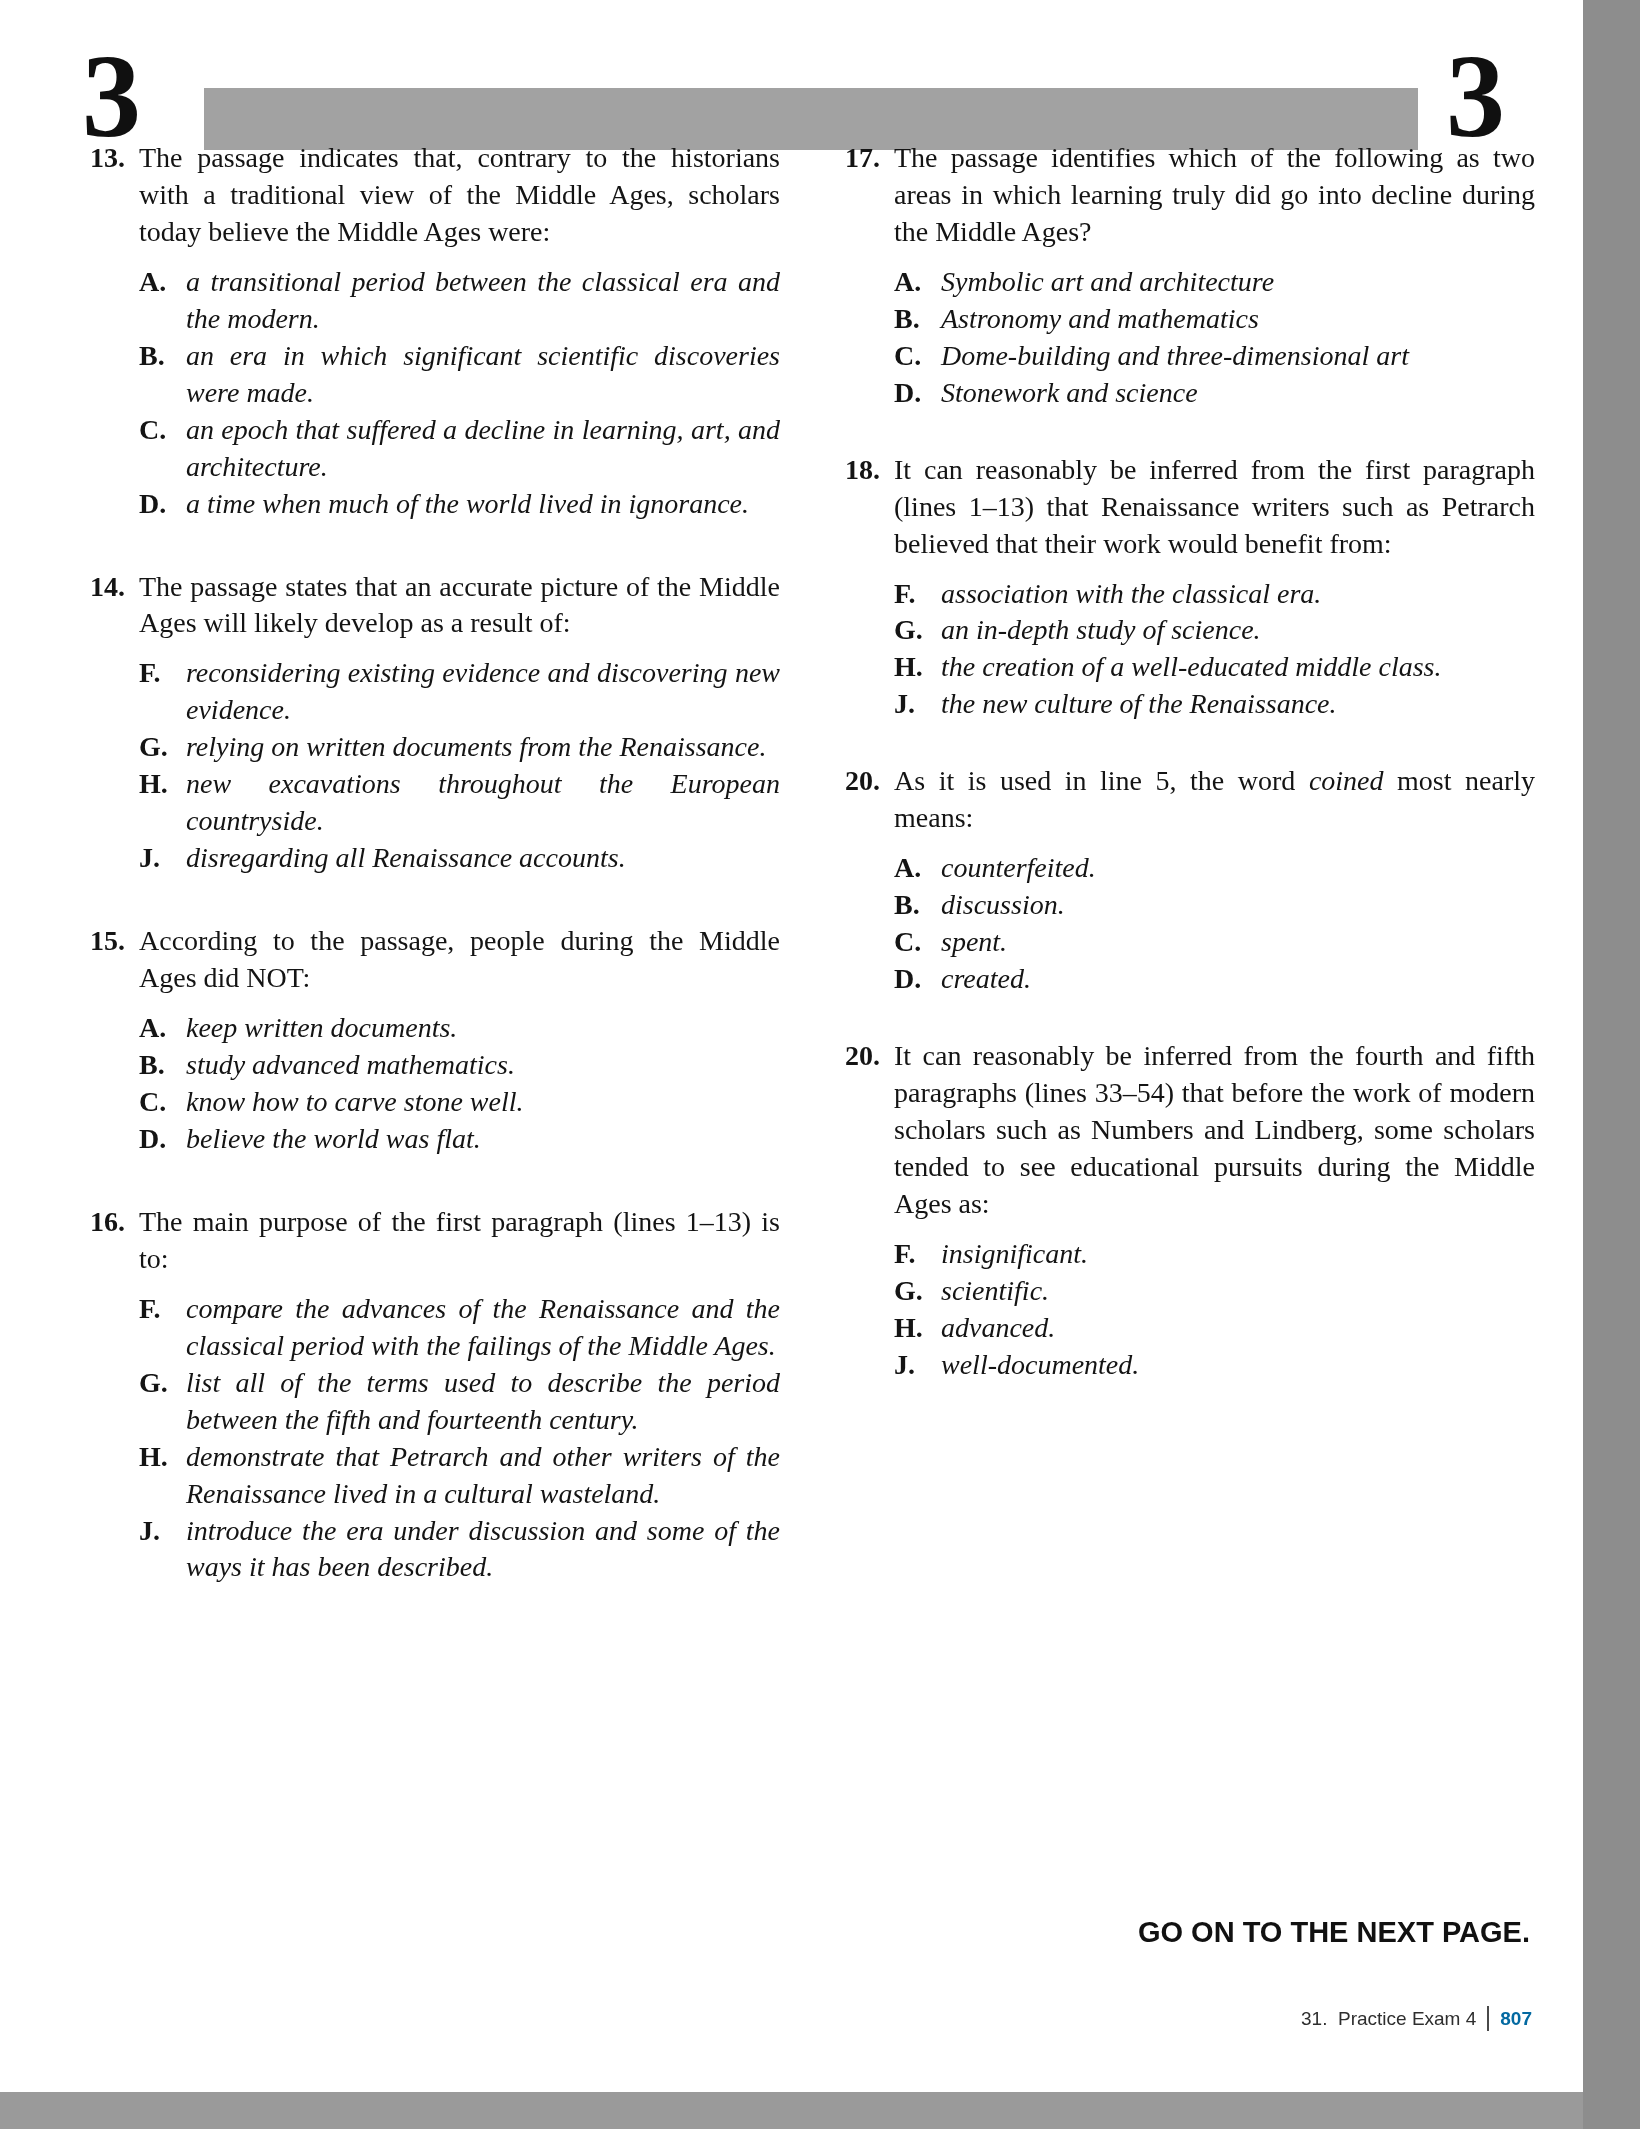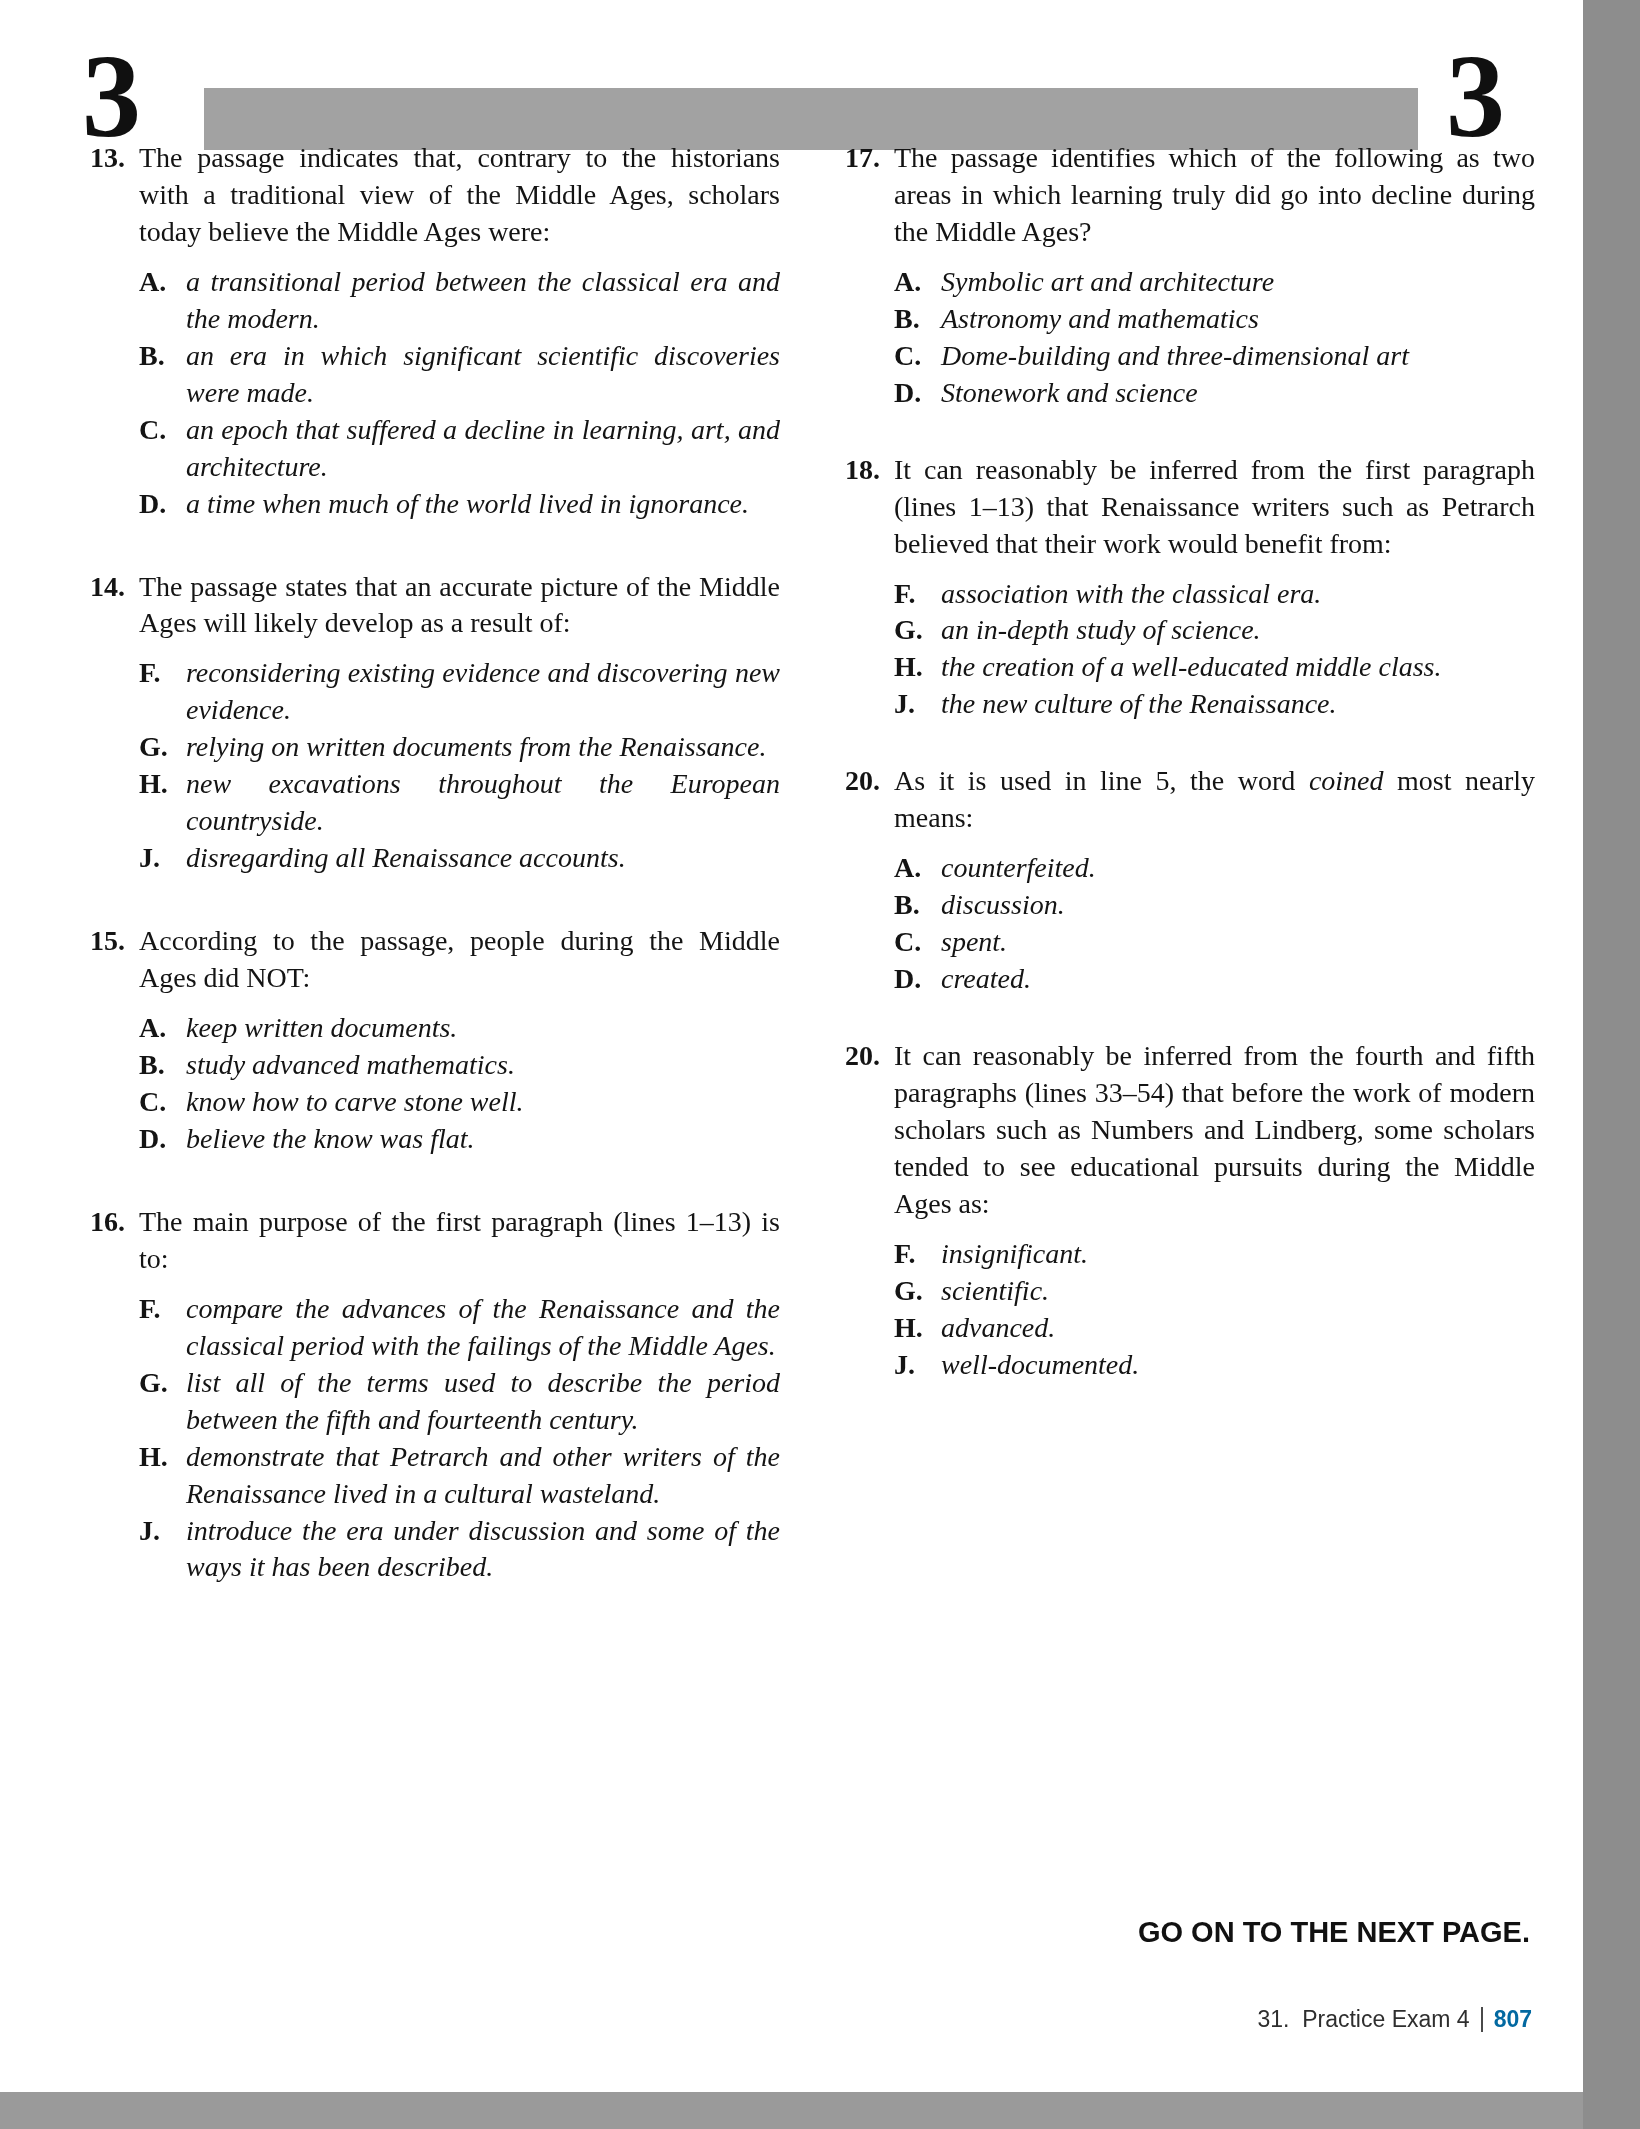--- a/index.html
+++ b/index.html
@@ -61,21 +61,21 @@
   
   .go-on {
     position: absolute; right: 110px; top: 1916px;
     font-family: "Liberation Sans", sans-serif;
     font-weight: 700; font-size: 29px; color: #111111;
   }
   .footer {
     position: absolute; right: 108px; top: 2006px;
     display: flex; align-items: center; gap: 11px;
     font-family: "Liberation Sans", sans-serif;
-    font-size: 23px; color: #2e2e2e; text-align: right;
+    font-size: 19px; color: #2e2e2e; text-align: right;
   }
   .footer .exam-label { white-space: pre; }
   .footer .divider { width: 2px; height: 25px; background: #4a4a4a; }
   .footer .page-num { font-weight: 700; color: #0369a1; }
 </style>
 </head>
 <body>
 
 <div class="page">
 
@@ -151,21 +151,21 @@
         <div class="choice">
           <span class="c-letter">B.</span>
           <span class="c-text">study advanced mathematics.</span>
         </div>
         <div class="choice">
           <span class="c-letter">C.</span>
           <span class="c-text">know how to carve stone well.</span>
         </div>
         <div class="choice">
           <span class="c-letter">D.</span>
-          <span class="c-text">believe the know was flat.</span>
+          <span class="c-text">believe the world was flat.</span>
         </div>
       </div>
     </section>
 
     <section class="question">
       <div class="q-row">
         <span class="q-num">16.</span>
         <p class="q-stem">The main purpose of the first paragraph (lines 1–13) is to:</p>
       </div>
       <div class="choices">

